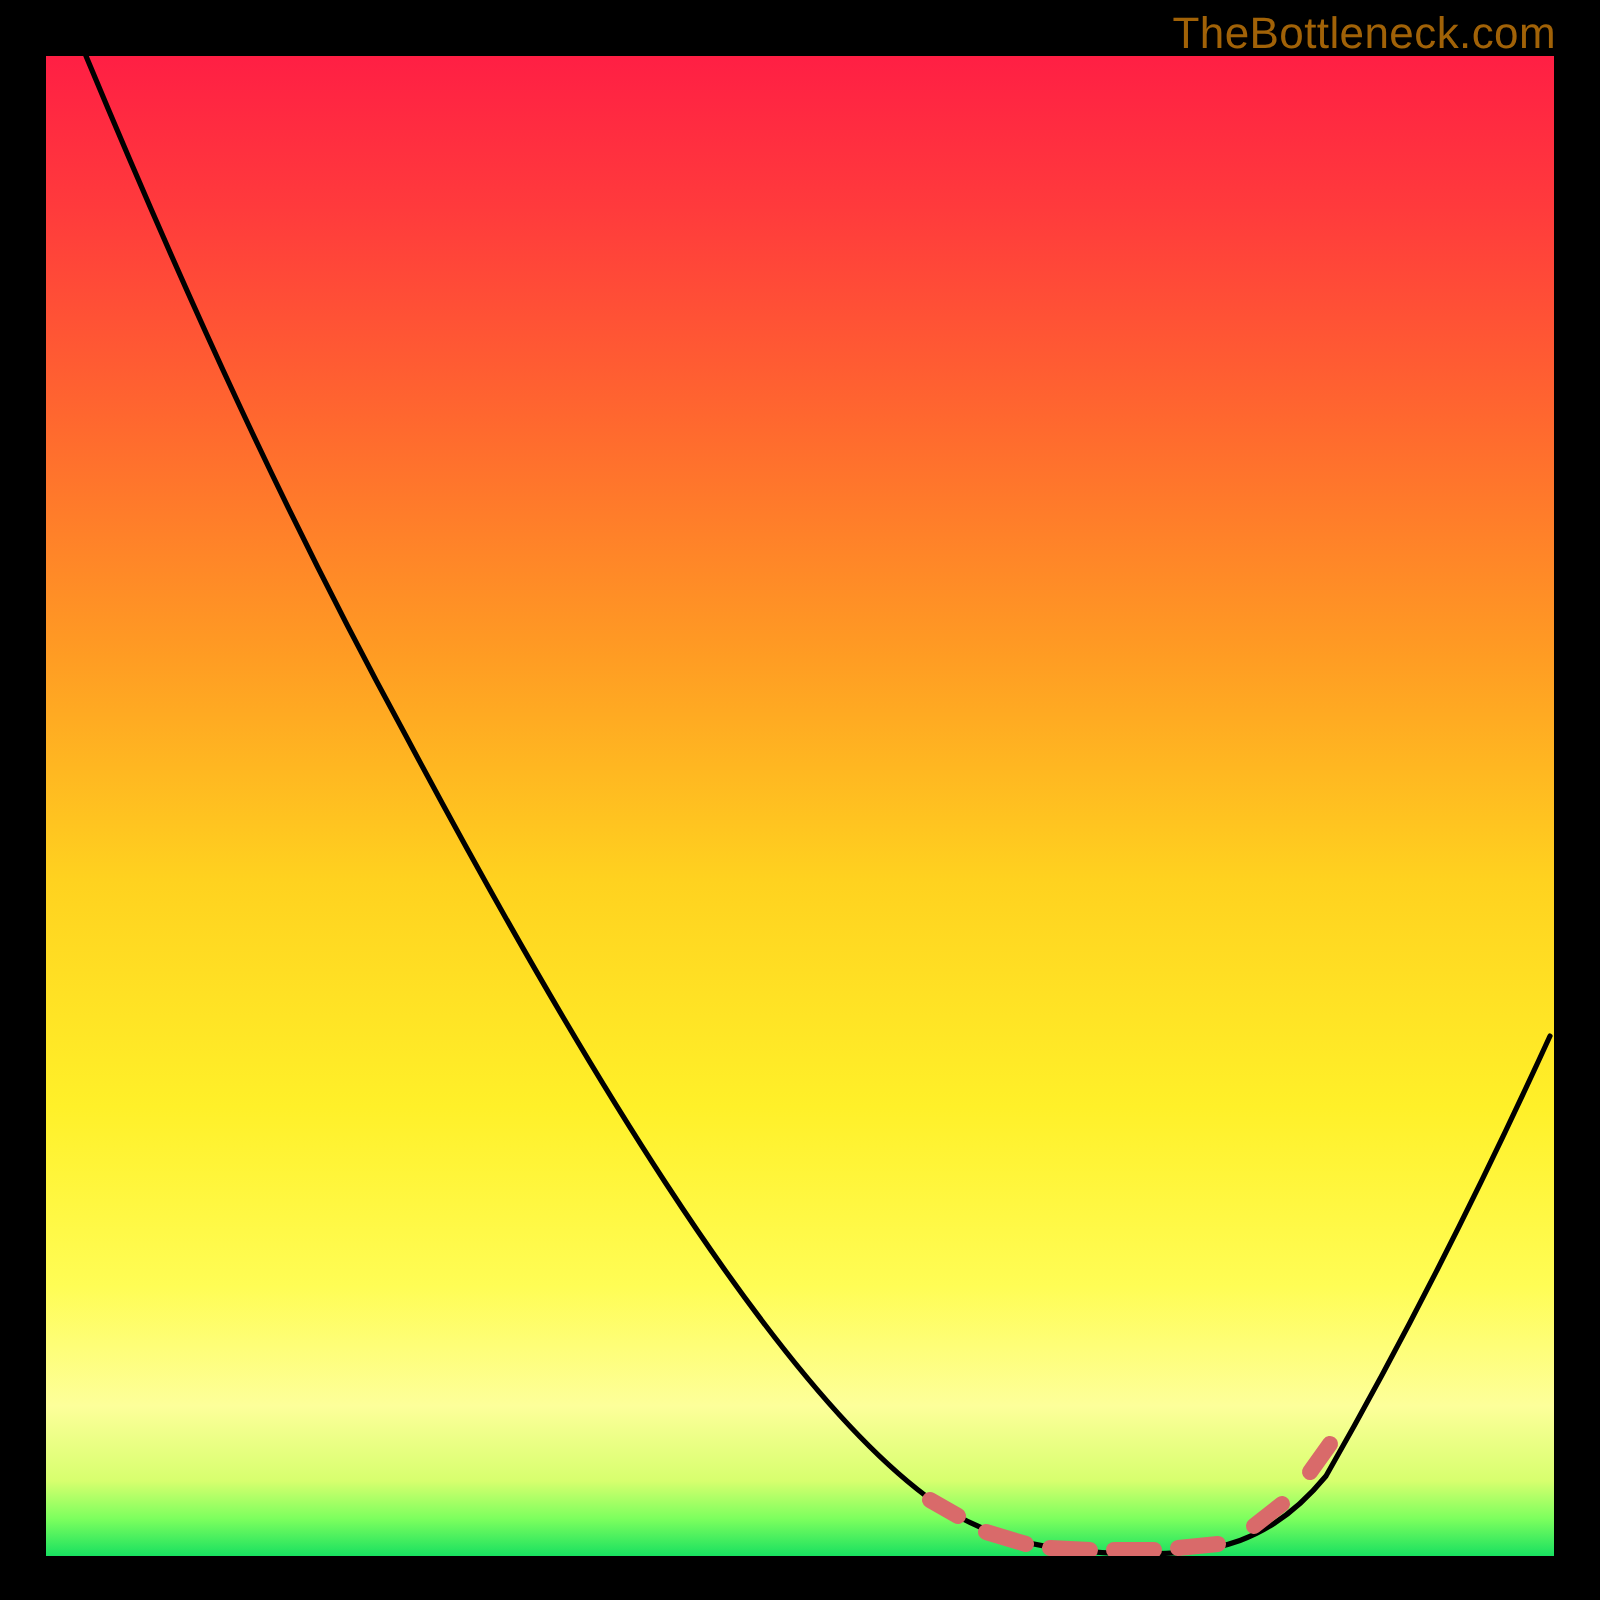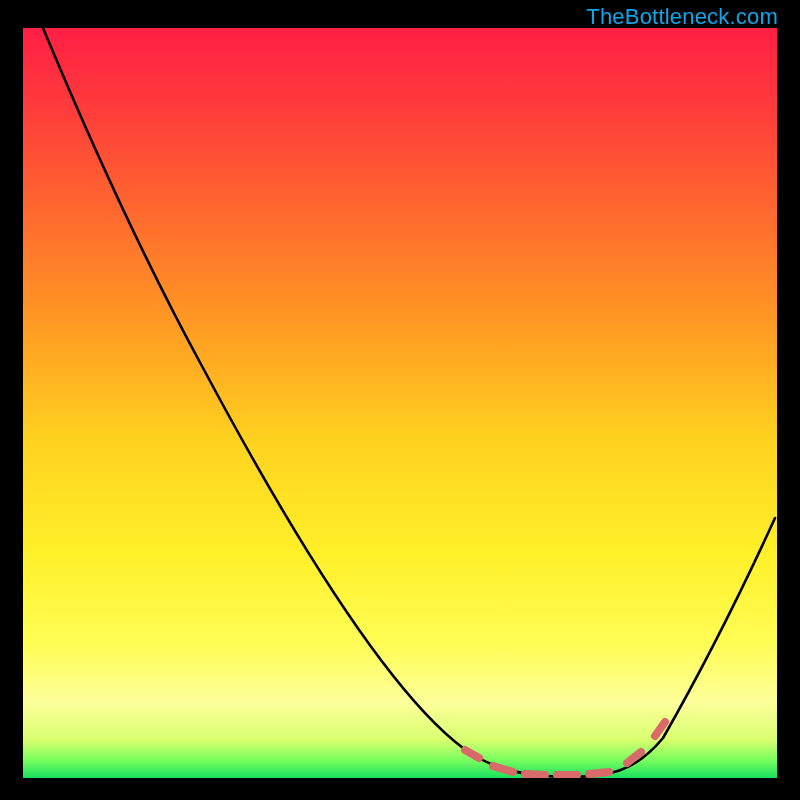--- a/index.html
+++ b/index.html
@@ -9,21 +9,21 @@
     height: 800px;
     background: #000;
     position: relative;
   }
   .watermark {
     position: absolute;
     top: 4px;
     right: 22px;
     font-family: Arial, Helvetica, sans-serif;
     font-size: 22px;
-    color: #0ea5e9;
+    color: #a16207;
     font-weight: 400;
     letter-spacing: 0.2px;
   }
   .plot {
     position: absolute;
     left: 23px;
     top: 28px;
     width: 754px;
     height: 750px;
   }

